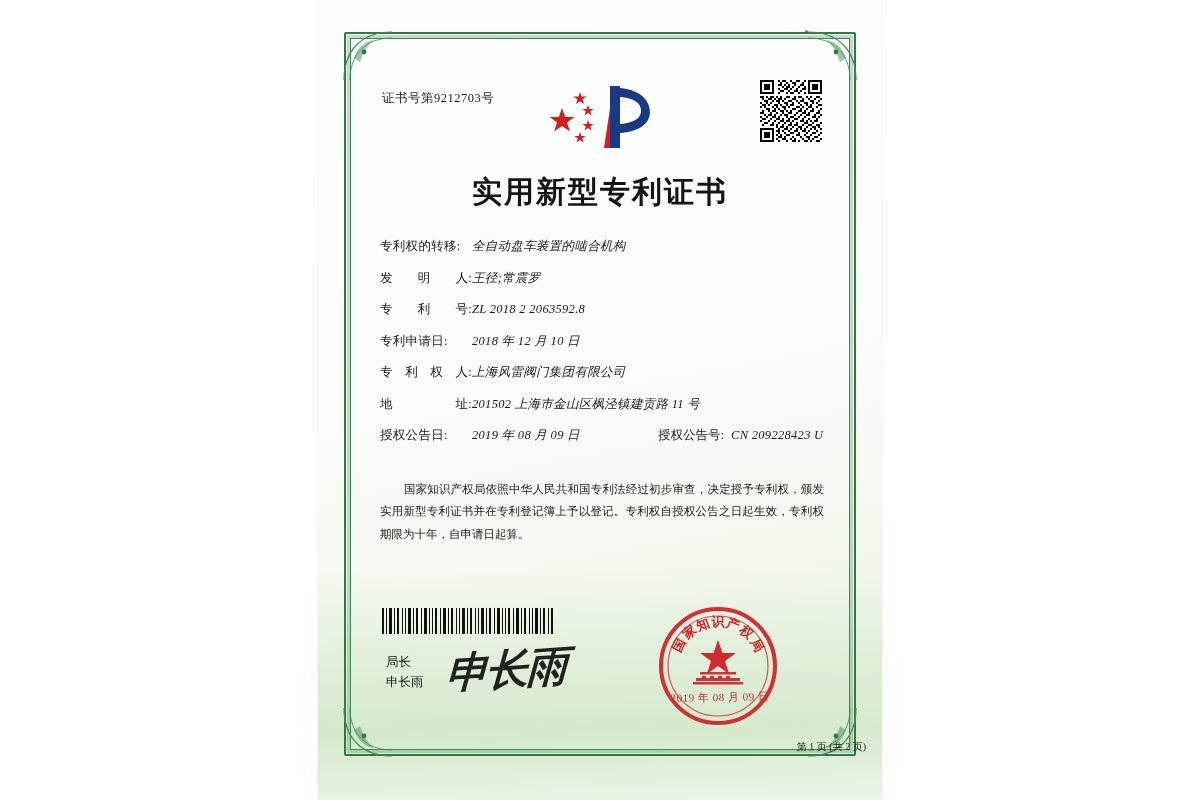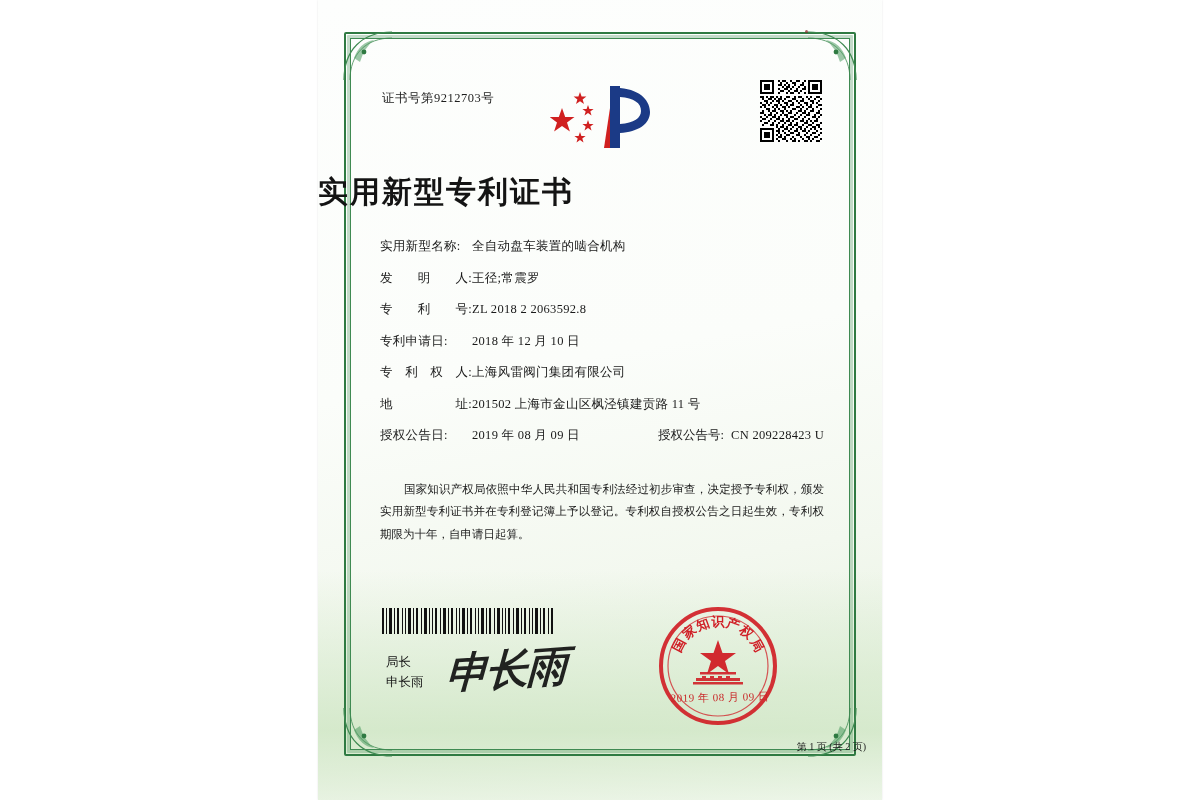--- a/index.html
+++ b/index.html
@@ -105,20 +105,21 @@
     height: 62px;
   }
   .qr svg { display:block; }
 
   
   .title {
     position: absolute;
     left: 0;
     right: 0;
     top: 172px;
+    text-align: center;
     font-family: "DejaVu Serif", serif;
     font-size: 30px;
     font-weight: bold;
     color: #141414;
     letter-spacing: 2px;
   }
 
   
   .fields {
     position: absolute;
@@ -139,20 +140,21 @@
     flex: none;
     letter-spacing: 0.3px;
   }
   .field-label.spread {
     display: inline-flex;
     justify-content: space-between;
     width: 92px;
   }
   .field-value {
     letter-spacing: 0.3px;
+    font-style: italic;
   }
   .field-row .secondary {
     margin-left: 78px;
   }
   .field-row .secondary-label {
     margin-right: 4px;
   }
 
   
   .paragraphs {
@@ -572,21 +574,21 @@
             <rect x="28" y="30" width="2" height="1"></rect>
         </g>
       </svg>
     </div>
 
     <div class="title">实用新型专利证书</div>
 
     <div class="fields">
 
       <div class="field-row">
-        <span class="field-label">实用新型名称:</span>
+        <span class="field-label">专利权的转移:</span>
         <span class="field-value">全自动盘车装置的啮合机构</span>
       </div>
 
       <div class="field-row">
         <span class="field-label spread">
             <span>发</span>
             <span>明</span>
             <span>人:</span>
           </span>
         <span class="field-value">王径;常震罗</span>

